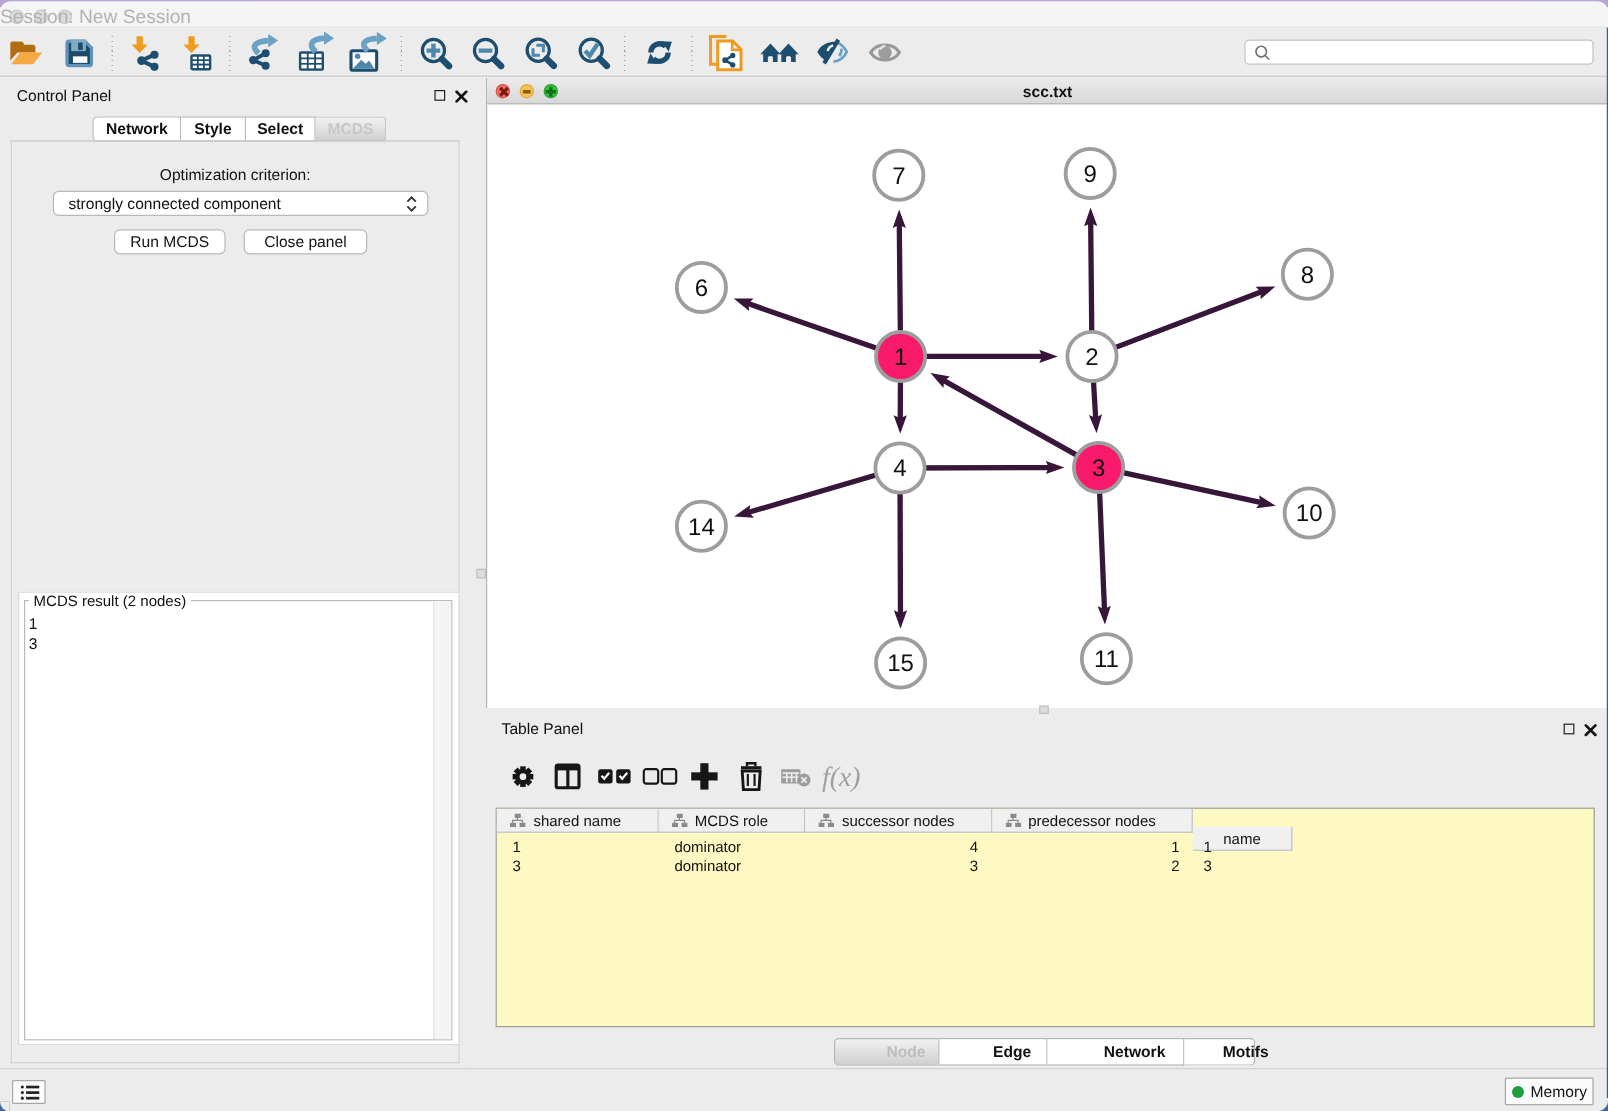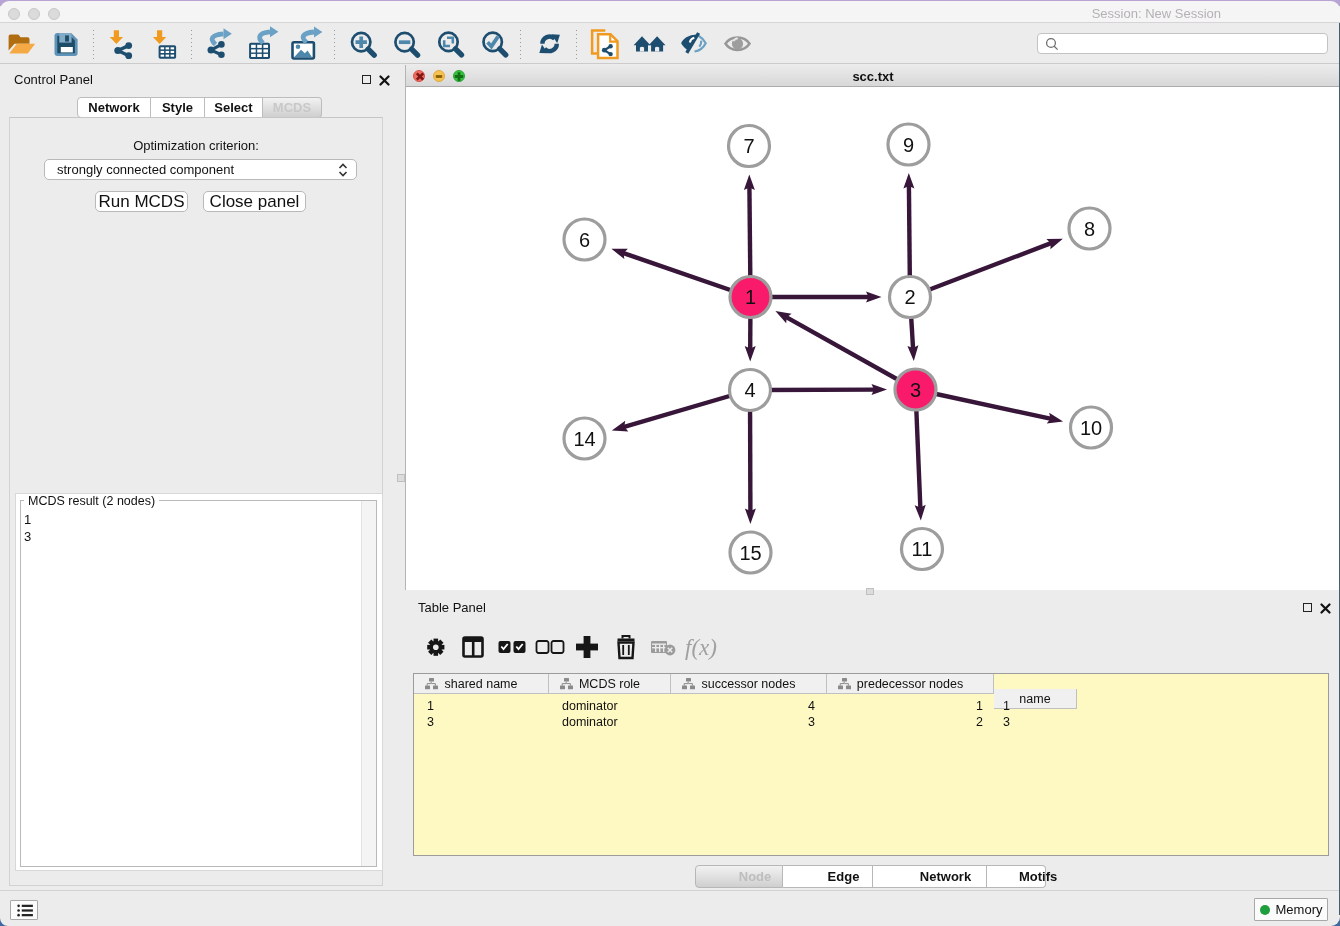--- a/index.html
+++ b/index.html
@@ -6,21 +6,21 @@
   html,body { width:1340px; height:926px; overflow:hidden; }
   body { font-family:"Liberation Sans", sans-serif; background:#ececec; position:relative; }
   #purpletop { top:0; left:0; width:1340px; height:6px; background:#b7a4d4; }
   .abs { position:absolute; }
 
   
   #titlebar { top:1px; left:0; width:1340px; height:22px; background:#f6f5f6;
     border-radius:9px 9px 0 0; border-bottom:1px solid #d6d4d6; }
   .tl { position:absolute; top:7px; width:12px; height:12px; border-radius:50%;
     background:#dcdbdc; border:1px solid #c9c8c9; }
-  #wintitle { top:6px; left:0; width:1221px; text-align:right; font-size:13px; color:#b4b1b4; }
+  #wintitle { top:6px; left:0; width:1221px; text-align:left; font-size:16px; color:#b4b1b4; }
   #toolbar { top:23px; left:0; width:1340px; height:41px; background:#ececec;
     border-bottom:1px solid #cbcbcb; }
   .sep { position:absolute; top:7px; height:30px; width:1px;
     background-image:repeating-linear-gradient(#9a9a9a 0 1px, transparent 1px 4px); }
   #searchbox { top:10px; left:1037px; width:291px; height:21px; background:#fff;
     border:1px solid #c3c3c3; border-radius:4px; }
 
   
   #cpanel { top:65px; left:0; width:392px; height:825px; background:#ececec; }
   .paneltitle { font-size:13px; color:#111; }
@@ -30,21 +30,21 @@
     font-size:13px; font-weight:bold; color:#111; text-align:center; line-height:19px; }
   #tab-mcds { background:linear-gradient(#f2f2f2,#cfcfcf); color:#c8c8c8;
     border-radius:0 4px 4px 0; }
   #subpanel { top:52px; left:9px; width:374px; height:769px; border:1px solid #d2d2d2;
     border-top:1px solid #c6c6c6; }
   #optlabel { top:73px; left:0; width:392px; text-align:center; font-size:13px; color:#111; }
   #dropdown { top:94px; left:44px; width:313px; height:21px; background:#fff;
     border:1px solid #b9b9b9; border-radius:5px; font-size:13px; color:#111;
     line-height:19px; padding-left:12px; }
   .btn { position:absolute; top:126px; height:21px; background:#fff; border:1px solid #b9b9b9;
-    border-radius:5px; font-size:17px; color:#111; text-align:center; line-height:19px; }
+    border-radius:5px; font-size:13px; color:#111; text-align:center; line-height:19px; }
   #resultbox { top:428px; left:15px; width:368px; height:378px; background:#fff;
     border:1px solid #d8d8d8; }
   #resultframe { position:absolute; top:6px; left:4px; width:357px; height:367px;
     border:1px solid #b9b9b9; }
   #resulttitle { position:absolute; top:0px; left:8px; font-size:12.5px; color:#111;
     padding:0 4px; background:#fff; }
   #resultscroll { position:absolute; top:7px; left:345px; width:15px; height:365px;
     background:#f4f4f4; border-left:1px solid #e3e3e3; }
 
   

